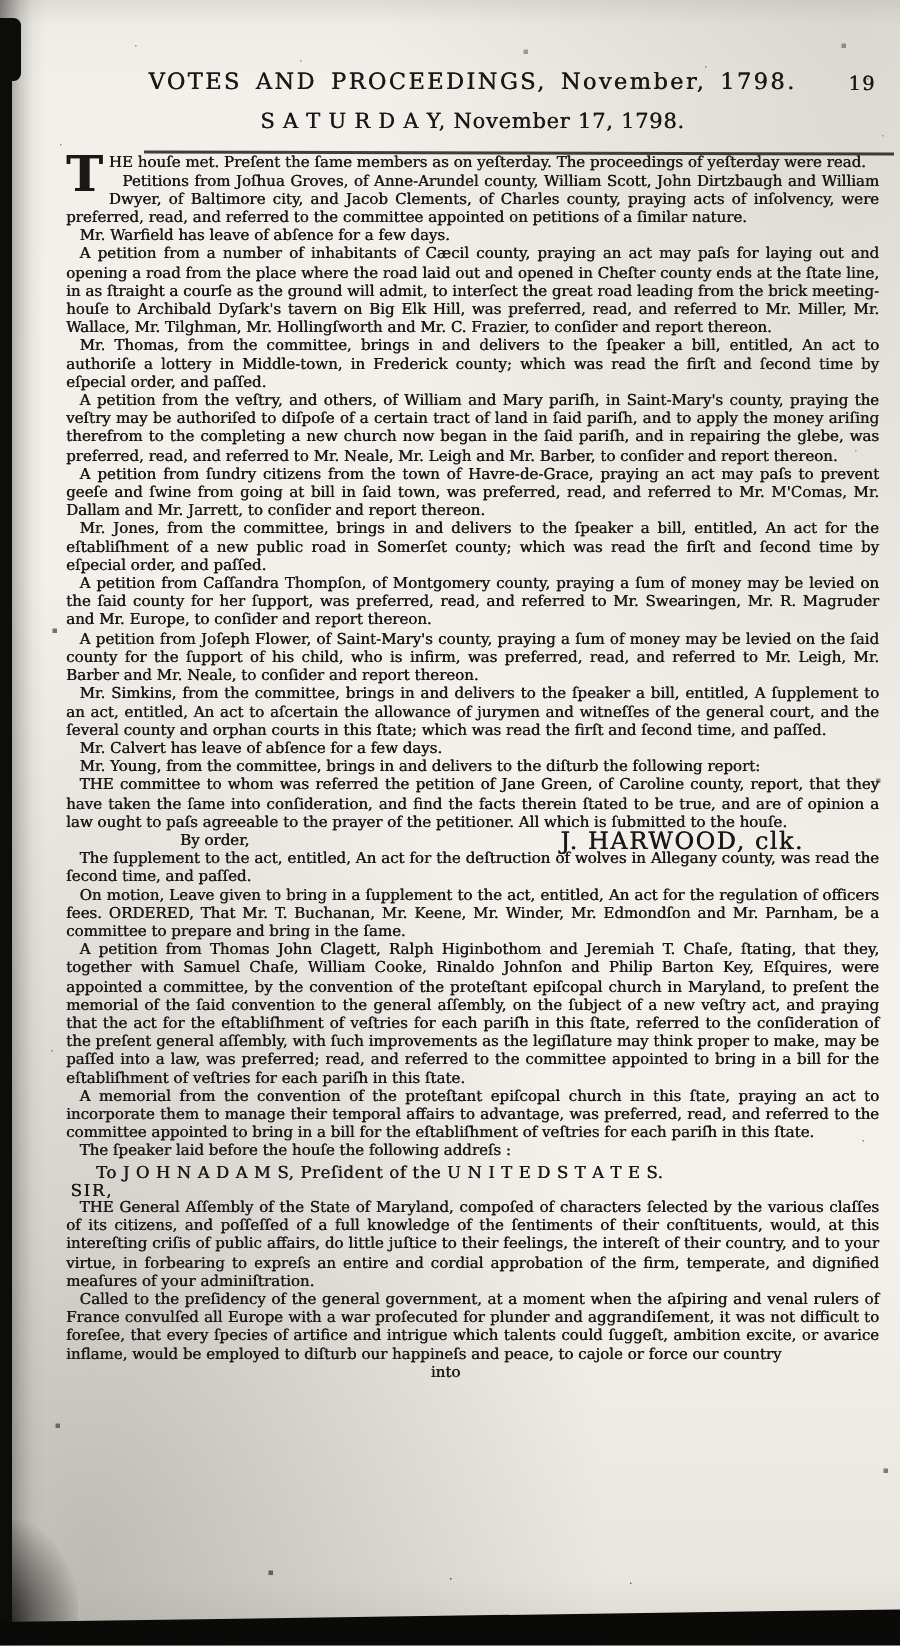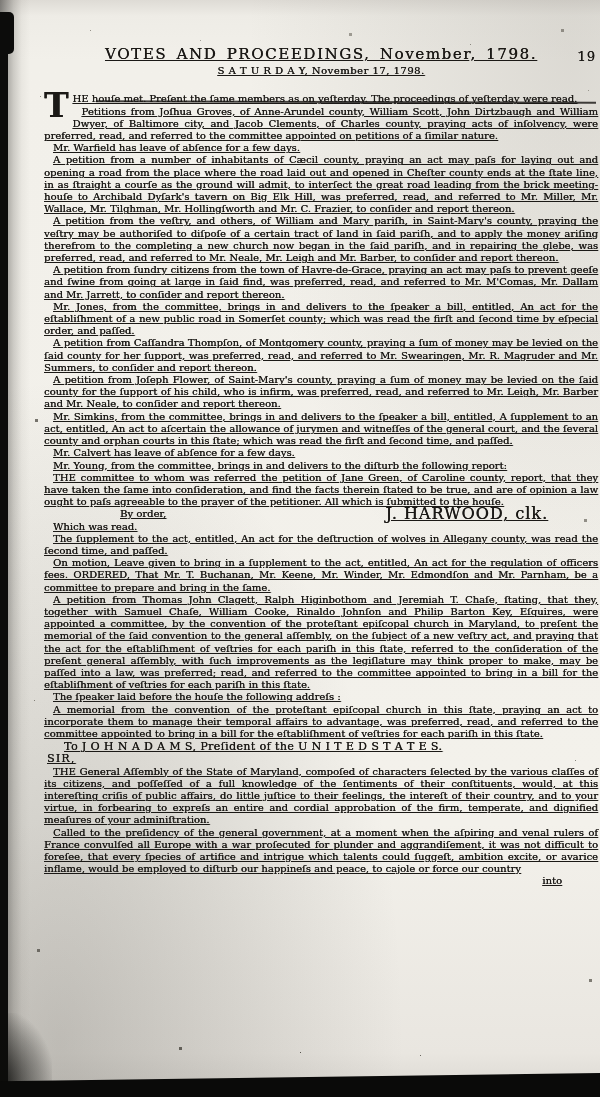--- a/index.html
+++ b/index.html
@@ -36,36 +36,36 @@
       562px 30px 0 1px #8f8c84, 578px 52px 0 0 #7b7870, 588px 90px 0 0 #9a978e, 570px 300px 0 0 #a3a098,
       585px 520px 0 1px #918e86, 575px 760px 0 0 #89867e, 590px 980px 0 1px #7f7c74, 300px 1052px 0 0 #55524c,
       180px 1048px 0 1px #625f58, 420px 1055px 0 0 #6b6861, 90px 30px 0 0 #96938b, 200px 40px 0 0 #a5a29a,
       350px 34px 0 1px #9d9a92, 470px 44px 0 0 #8b8880, 40px 96px 0 0 #8e8b83, 36px 420px 0 1px #76736c,
       34px 700px 0 0 #827f77, 38px 950px 0 1px #6d6a63;
   }
   .rule-line{ position:absolute; left:96px; right:4px; top:101px; height:2px; background:#211f1c;
     transform:rotate(0.15deg); opacity:.85; }
 
   
-  .content{ position:absolute; left:44px; right:2px; top:48px;
+  .content{ position:absolute; left:44px; right:14px; top:48px;
     font-size:10px; line-height:12.2px; text-align:justify;
-    text-shadow:0.3px 0 0 currentColor;text-decoration:underline; }
+    text-shadow:0.3px 0 0 currentColor; }
   .hdr{ position:relative; text-align:center; font-size:15px; letter-spacing:1.6px; word-spacing:3px; white-space:nowrap; }
   .pageno{ position:absolute; right:2px; top:3px; font-size:13px; letter-spacing:1px; }
-  .date-line{ text-align:center; font-size:10px; letter-spacing:.5px; margin-top:5px; white-space:nowrap; }
+  .date-line{ text-align:center; font-size:14px; letter-spacing:.5px; margin-top:15px; white-space:nowrap; }
   .body-text{ margin-top:16px; }
   p.bp{ margin:0; text-indent:9px; }
   p.opening{ margin:0; text-indent:0; }
   .dropcap{ float:left; font-size:33px; line-height:24px; font-weight:bold; padding:1px 4px 0 0; }
   .signoff{ display:flex; }
   .byorder{ margin-left:76px; }
   .clerk{ margin-left:auto; margin-right:50px; font-size:16px; letter-spacing:1px; white-space:nowrap; }
   .addr-heading{ font-size:11px; letter-spacing:.4px; text-indent:20px; margin:1px 0 0 0; text-align:left; white-space:nowrap; }
   .sir-line{ font-size:11px; letter-spacing:1.2px; text-indent:3px; margin:0; text-align:left; }
-  .catchword-line{ text-align:right; margin:0 36px 0 0; }
+  .catchword-line{ text-align:center; margin:0 36px 0 0; }
 </style>
 </head>
 <body>
 
 <div class="scan-page">
 
   <div class="gutter-shadow"></div>
   <div class="speckles"></div>
   <div class="speckles2"></div>
   <div class="gutter-strip"></div>
@@ -80,41 +80,41 @@
     </div>
 
     <div class="date-line">S A T U R D A Y,   November 17,   1798.</div>
 
     <div class="body-text">
       <p class="opening"><span class="dropcap">T</span><span>HE houſe met.  Preſent the ſame members as on yeſterday.  The proceedings of yeſterday were read.</span></p>
 
       <p class="bp">Petitions from Joſhua Groves, of Anne-Arundel county, William Scott, John Dirtzbaugh and William Dwyer, of Baltimore city, and Jacob Clements, of Charles county, praying acts of inſolvency, were preferred, read, and referred to the committee appointed on petitions of a ſimilar nature.</p>
       <p class="bp">Mr. Warfield has leave of abſence for a few days.</p>
       <p class="bp">A petition from a number of inhabitants of Cæcil county, praying an act may paſs for laying out and opening a road from the place where the road laid out and opened in Cheſter county ends at the ſtate line, in as ſtraight a courſe as the ground will admit, to interſect the great road leading from the brick meeting-houſe to Archibald Dyſark's tavern on Big Elk Hill, was preferred, read, and referred to Mr. Miller, Mr. Wallace, Mr. Tilghman, Mr. Hollingſworth and Mr. C. Frazier, to conſider and report thereon.</p>
+      <p class="bp">Mr. Thomas, from the committee, brings in and delivers to the ſpeaker a bill, entitled, An act to authoriſe a lottery in Middle-town, in Frederick county; which was read the firſt and ſecond time by eſpecial order, and paſſed.</p>
       <p class="bp">A petition from the veſtry, and others, of William and Mary pariſh, in Saint-Mary's county, praying the veſtry may be authoriſed to diſpoſe of a certain tract of land in ſaid pariſh, and to apply the money ariſing therefrom to the completing a new church now began in the ſaid pariſh, and in repairing the glebe, was preferred, read, and referred to Mr. Neale, Mr. Leigh and Mr. Barber, to conſider and report thereon.</p>
-      <p class="bp">A petition from ſundry citizens from the town of Havre-de-Grace, praying an act may paſs to prevent geeſe and ſwine from going at large in ſaid find, was preferred, read, and referred to Mr. M'Comas, Mr. Dallam and Mr. Jarrett, to conſider and report thereon.</p>
+      <p class="bp">A petition from ſundry citizens from the town of Havre-de-Grace, praying an act may paſs to prevent geeſe and ſwine from going at bill in ſaid town, was preferred, read, and referred to Mr. M'Comas, Mr. Dallam and Mr. Jarrett, to conſider and report thereon.</p>
       <p class="bp">Mr. Jones, from the committee, brings in and delivers to the ſpeaker a bill, entitled, An act for the eſtabliſhment of a new public road in Somerſet county; which was read the firſt and ſecond time by eſpecial order, and paſſed.</p>
-      <p class="bp">A petition from Caſſandra Thompſon, of Montgomery county, praying a ſum of money may be levied on the ſaid county for her ſupport, was preferred, read, and referred to Mr. Swearingen, Mr. R. Magruder and Mr. Summers, to conſider and report thereon.</p>
+      <p class="bp">A petition from Caſſandra Thompſon, of Montgomery county, praying a ſum of money may be levied on the ſaid county for her ſupport, was preferred, read, and referred to Mr. Swearingen, Mr. R. Magruder and Mr. Europe, to conſider and report thereon.</p>
       <p class="bp">A petition from Joſeph Flower, of Saint-Mary's county, praying a ſum of money may be levied on the ſaid county for the ſupport of his child, who is infirm, was preferred, read, and referred to Mr. Leigh, Mr. Barber and Mr. Neale, to conſider and report thereon.</p>
       <p class="bp">Mr. Simkins, from the committee, brings in and delivers to the ſpeaker a bill, entitled, A ſupplement to an act, entitled, An act to aſcertain the allowance of jurymen and witneſſes of the general court, and the ſeveral county and orphan courts in this ſtate; which was read the firſt and ſecond time, and paſſed.</p>
       <p class="bp">Mr. Calvert has leave of abſence for a few days.</p>
       <p class="bp">Mr. Young, from the committee, brings in and delivers to the diſturb the following report:</p>
       <p class="bp">THE committee to whom was referred the petition of Jane Green, of Caroline county, report, that they have taken the ſame into conſideration, and find the facts therein ſtated to be true, and are of opinion a law ought to paſs agreeable to the prayer of the petitioner. All which is ſubmitted to the houſe.</p>
 
       <div class="signoff">
         <span class="byorder">By order,</span>
         <span class="clerk">J. HARWOOD, clk.</span>
       </div>
 
-      <p class="bp">Which was read.</p>
       <p class="bp">The ſupplement to the act, entitled, An act for the deſtruction of wolves in Allegany county, was read the ſecond time, and paſſed.</p>
       <p class="bp">On motion, Leave given to bring in a ſupplement to the act, entitled, An act for the regulation of officers fees.  ORDERED, That Mr. T. Buchanan, Mr. Keene, Mr. Winder, Mr. Edmondſon and Mr. Parnham, be a committee to prepare and bring in the ſame.</p>
       <p class="bp">A petition from Thomas John Clagett, Ralph Higinbothom and Jeremiah T. Chaſe, ſtating, that they, together with Samuel Chaſe, William Cooke, Rinaldo Johnſon and Philip Barton Key, Eſquires, were appointed a committee, by the convention of the proteſtant epiſcopal church in Maryland, to preſent the memorial of the ſaid convention to the general aſſembly, on the ſubject of a new veſtry act, and praying that the act for the eſtabliſhment of veſtries for each pariſh in this ſtate, referred to the conſideration of the preſent general aſſembly, with ſuch improvements as the legiſlature may think proper to make, may be paſſed into a law, was preferred; read, and referred to the committee appointed to bring in a bill for the eſtabliſhment of veſtries for each pariſh in this ſtate.</p>
+      <p class="bp">A memorial from the convention of the proteſtant epiſcopal church in this ſtate, praying an act to incorporate them to manage their temporal affairs to advantage, was preferred, read, and referred to the committee appointed to bring in a bill for the eſtabliſhment of veſtries for each pariſh in this ſtate.</p>
       <p class="bp">The ſpeaker laid before the houſe the following addreſs :</p>
-      <p class="bp">A memorial from the convention of the proteſtant epiſcopal church in this ſtate, praying an act to incorporate them to manage their temporal affairs to advantage, was preferred, read, and referred to the committee appointed to bring in a bill for the eſtabliſhment of veſtries for each pariſh in this ſtate.</p>
 
       <p class="addr-heading">To  J O H N   A D A M S,  Preſident  of  the  U N I T E D   S T A T E S.</p>
       <p class="sir-line">SIR,</p>
 
       <p class="bp">THE General Aſſembly of the State of Maryland, compoſed of characters ſelected by the various claſſes of its citizens, and poſſeſſed of a full knowledge of the ſentiments of their conſtituents, would, at this intereſting criſis of public affairs, do little juſtice to their feelings, the intereſt of their country, and to your virtue, in forbearing to expreſs an entire and cordial approbation of the firm, temperate, and dignified meaſures of your adminiſtration.</p>
       <p class="bp">Called to the preſidency of the general government, at a moment when the aſpiring and venal rulers of France convulſed all Europe with a war proſecuted for plunder and aggrandiſement, it was not difficult to foreſee, that every ſpecies of artifice and intrigue which talents could ſuggeſt, ambition excite, or avarice inflame, would be employed to diſturb our happineſs and peace, to cajole or force our country</p>
 
       <p class="catchword-line">into</p>
     </div>
   </div>

